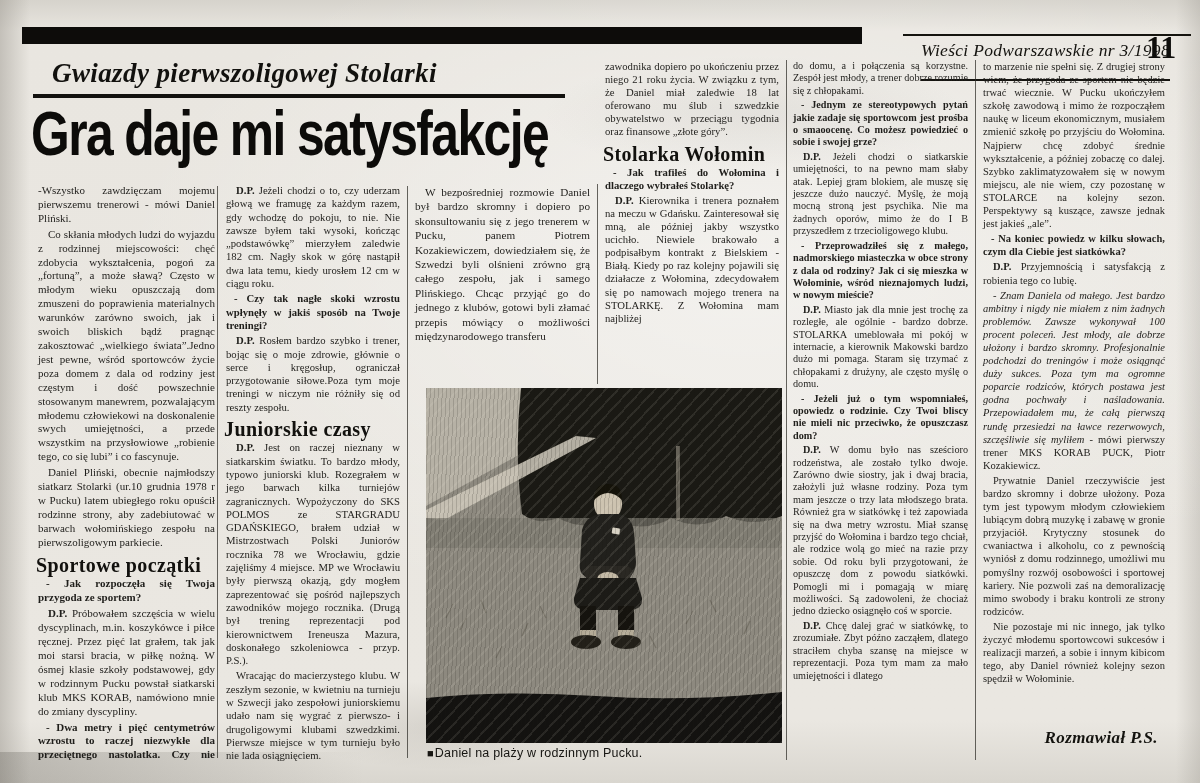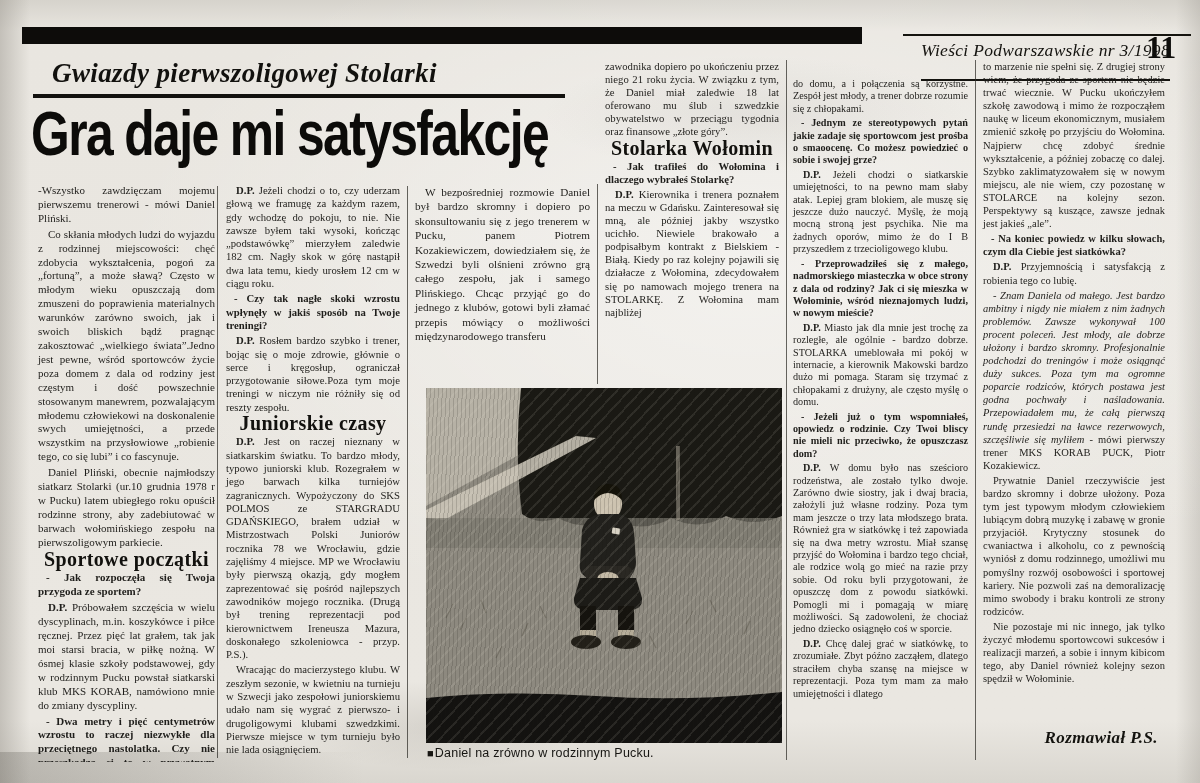--- a/index.html
+++ b/index.html
@@ -33,26 +33,26 @@
   .vr3{left:597px;top:184px;height:200px;}
   .vr4{left:786px;top:60px;height:700px;}
   .vr5{left:975px;top:60px;height:700px;}
 
   .col{position:absolute;overflow:hidden;text-align:justify;hyphens:auto;-webkit-hyphens:auto;}
   .col p{margin:2px;}
   .c1{left:36px; top:182px;width:181px;height:580px;font-size:11px;  line-height:13.9px;}
   .c2{left:224px;top:182px;width:178px;height:580px;font-size:10.7px;line-height:13.3px;}
   .c3{left:413px;top:183px;width:179px;height:202px;font-size:11.2px;line-height:14.4px;}
   .c4{left:603px;top:58px; width:178px;height:330px;font-size:10.7px;line-height:13.1px;}
-  .c5{left:791px;top:76px; width:179px;height:706px;font-size:10.2px;line-height:12.4px;}
+  .c5{left:791px;top:58px; width:179px;height:706px;font-size:10.2px;line-height:12.4px;}
   .c6{left:981px;top:58px; width:186px;height:668px;font-size:10.5px;line-height:13.1px;}
   .b-p,.b-a{text-indent:10px;}
   .b-q{font-weight:bold;text-indent:8px;}
   .b-cont{text-indent:0;}
-  h3.b-h{margin:3px 0 5px;font-size:20px;font-weight:bold;text-align:center;letter-spacing:.4px;color:#12110e;}
+  h3.b-h{margin:9px 0 5px;font-size:20px;font-weight:bold;text-align:left;letter-spacing:.4px;color:#12110e;}
   .b-i2{margin-top:7px;text-indent:10px;}
   .b-i2 i{font-style:italic;}
 
   .photo{position:absolute;left:426px;top:388px;width:356px;height:355px;background:#8a867d;overflow:hidden;
     box-shadow:0 0 0 1px rgba(30,28,24,.55) inset;}
   .photo::after{content:"";position:absolute;inset:0;pointer-events:none;background:
     repeating-linear-gradient(93deg, rgba(25,23,18,.16) 0 1px, transparent 1px 4px),
     repeating-linear-gradient(-47deg, rgba(236,231,216,.10) 0 2px, transparent 2px 9px);}
   .caption{position:absolute;left:427px;top:746px;font-family:"Liberation Sans","DejaVu Sans",sans-serif;
     font-size:12.5px;color:#161512;letter-spacing:.2px;}
@@ -153,18 +153,18 @@
         <ellipse cx="58" cy="162" rx="15" ry="7" fill="#232019"></ellipse>
       </g>
       <g stroke="#5f5b50" stroke-width="1.2" opacity=".5" fill="none">
         <path d="M20,230 l7,-14 M34,242 l6,-12 M60,225 l-5,-13 M96,248 l6,-13 M120,230 l-6,-12 M260,236 l7,-13 M290,224 l-6,-12 M318,246 l6,-13 M230,260 l-6,-12 M70,270 l6,-12"></path>
       </g>
       <path d="M0,310 Q80,302 170,308 Q260,314 356,304 L356,355 L0,355 Z" fill="#131210"></path>
     </svg>
   </div>
 
   <div class="caption">
-    <span class="sq">■</span><span>Daniel na zrówno w rodzinnym Pucku.</span>
+    <span class="sq">■</span><span>Daniel na plaży w rodzinnym Pucku.</span>
   </div>
 
   <div class="byline">Rozmawiał P.S.</div>
 
 </div>
 
 </body></html>

